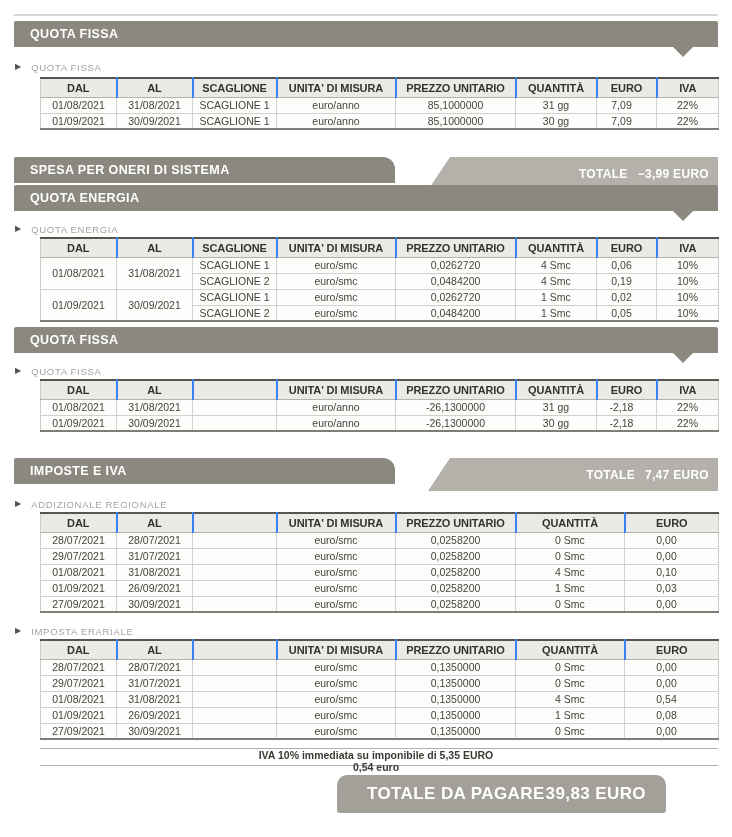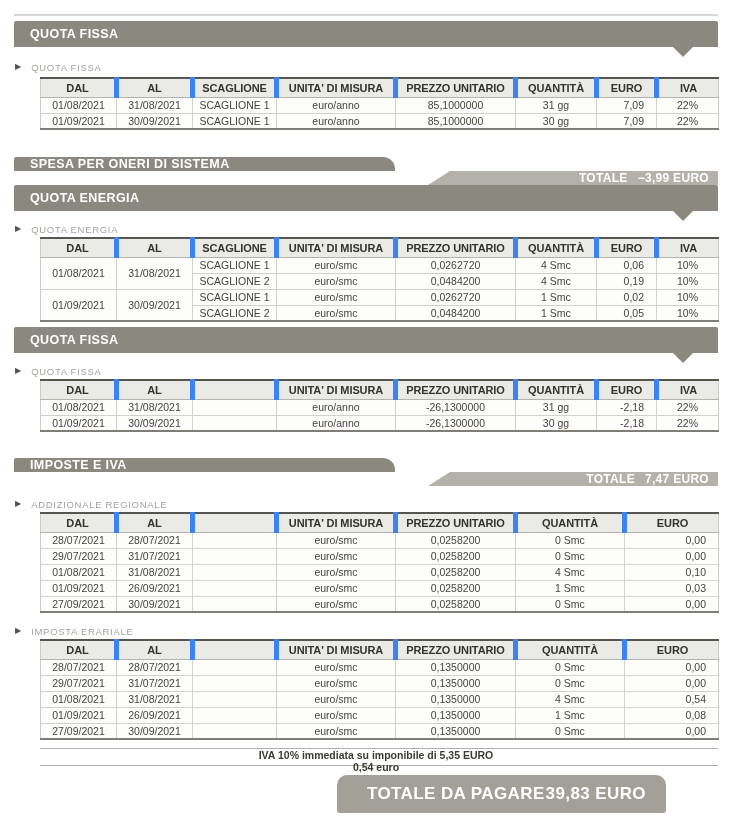--- a/index.html
+++ b/index.html
@@ -33,21 +33,21 @@
   }
   .notch {
     position:absolute; bottom:-10px; left:658px;
     width:0; height:0;
     border-left:11px solid transparent;
     border-right:11px solid transparent;
     border-top:11px solid #8b8880;
   }
 
   
-  .splitbar { display:flex; width:704px; height:26px;flex-direction:column; }
+  .splitbar { display:flex; width:704px; height:26px; }
   .splitbar-left {
     width:381px; height:26px; background:#8b8880;
     display:flex; align-items:center; padding-left:16px;
     border-radius:2px 12px 0 0;
   }
   .splitbar-right {
     margin-left:auto;
     width:290px; height:33px; background:#b3b1aa;
     clip-path:polygon(22px 0, 100% 0, 100% 100%, 0 100%);
     display:flex; align-items:center; justify-content:flex-end;
@@ -71,34 +71,34 @@
     margin-left:26px; width:678px;
     border-top:2px solid #57554e;
     border-bottom:2px solid #7f7d76;
     border-left:1px solid #cdccc8;
     border-right:1px solid #cdccc8;
   }
   th {
     background:#eaeae6; color:#34332e; font-weight:bold;
     font-size:11px; letter-spacing:-0.1px;
     height:19px; text-align:center;
-    border-right:5px solid #3b82f6;
+    border-right:2px solid #3b82f6;
     border-bottom:1px solid #b4b2ad;
     padding:0 2px; overflow:hidden; white-space:nowrap;
   }
   td {
     color:#45433c; font-size:10.5px;
     height:16px; text-align:center;
     border-right:1px solid #d2d1cd;
     border-bottom:1px solid #d2d1cd;
     padding:0 2px; background:#fdfdfc;
     overflow:hidden; white-space:nowrap;
   }
   th:last-child, td:last-child { border-right:none; }
-  td.col-euro { text-align:right; padding-right:12px; }
+  td.col-euro { padding-right:12px; }
   
   .t8 col:nth-child(1){width:76px}.t8 col:nth-child(2){width:76px}
   .t8 col:nth-child(3){width:84px}.t8 col:nth-child(4){width:119px}
   .t8 col:nth-child(5){width:120px}.t8 col:nth-child(6){width:81px}
   .t8 col:nth-child(7){width:60px}.t8 col:nth-child(8){width:62px}
   
   .t7 col:nth-child(1){width:76px}.t7 col:nth-child(2){width:76px}
   .t7 col:nth-child(3){width:84px}.t7 col:nth-child(4){width:119px}
   .t7 col:nth-child(5){width:120px}.t7 col:nth-child(6){width:109px}
   .t7 col:nth-child(7){width:94px}

